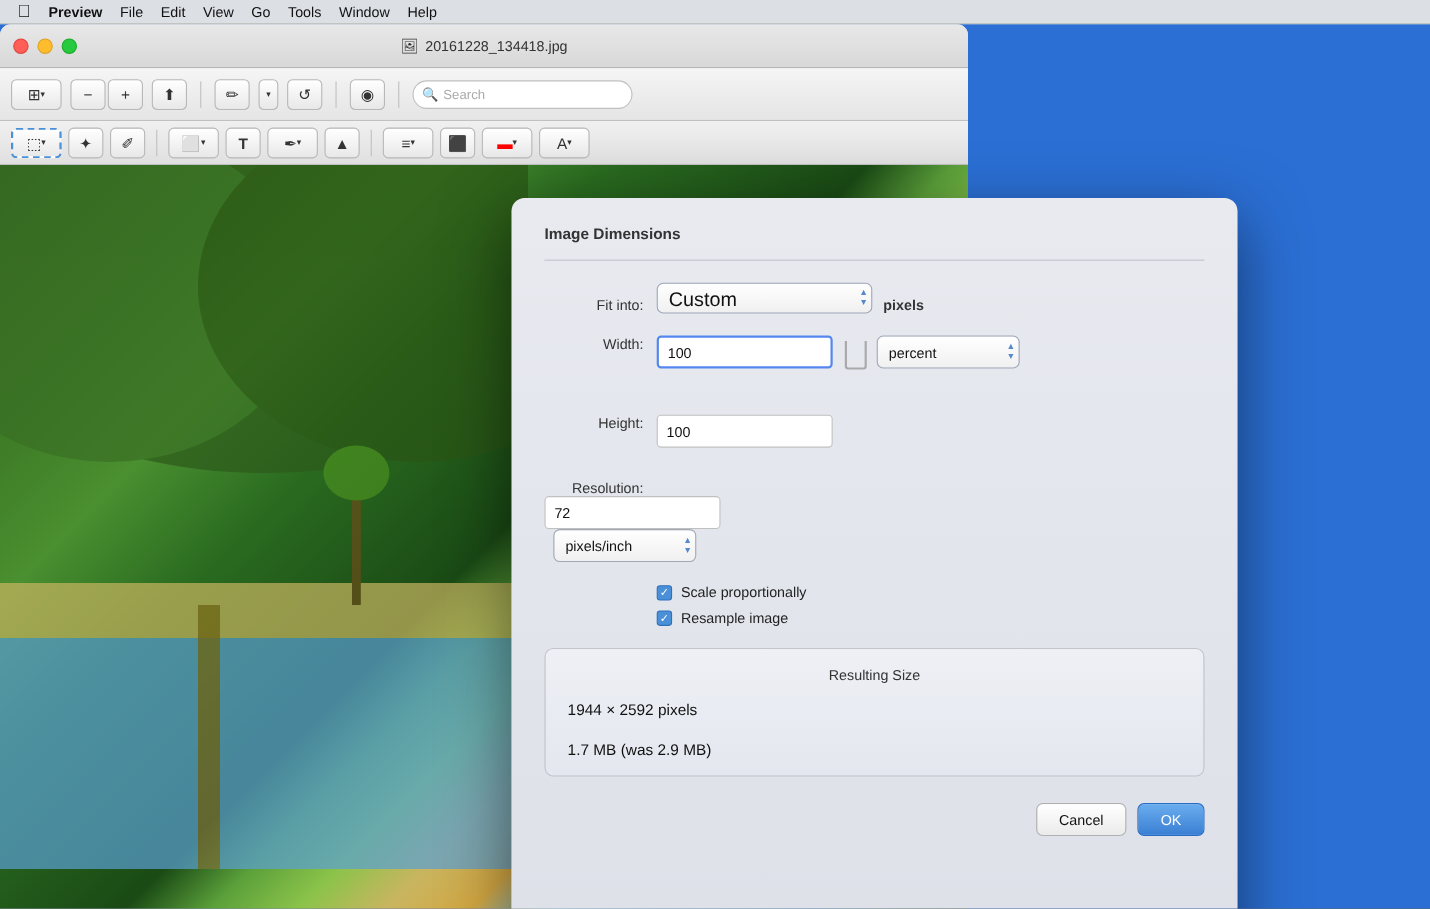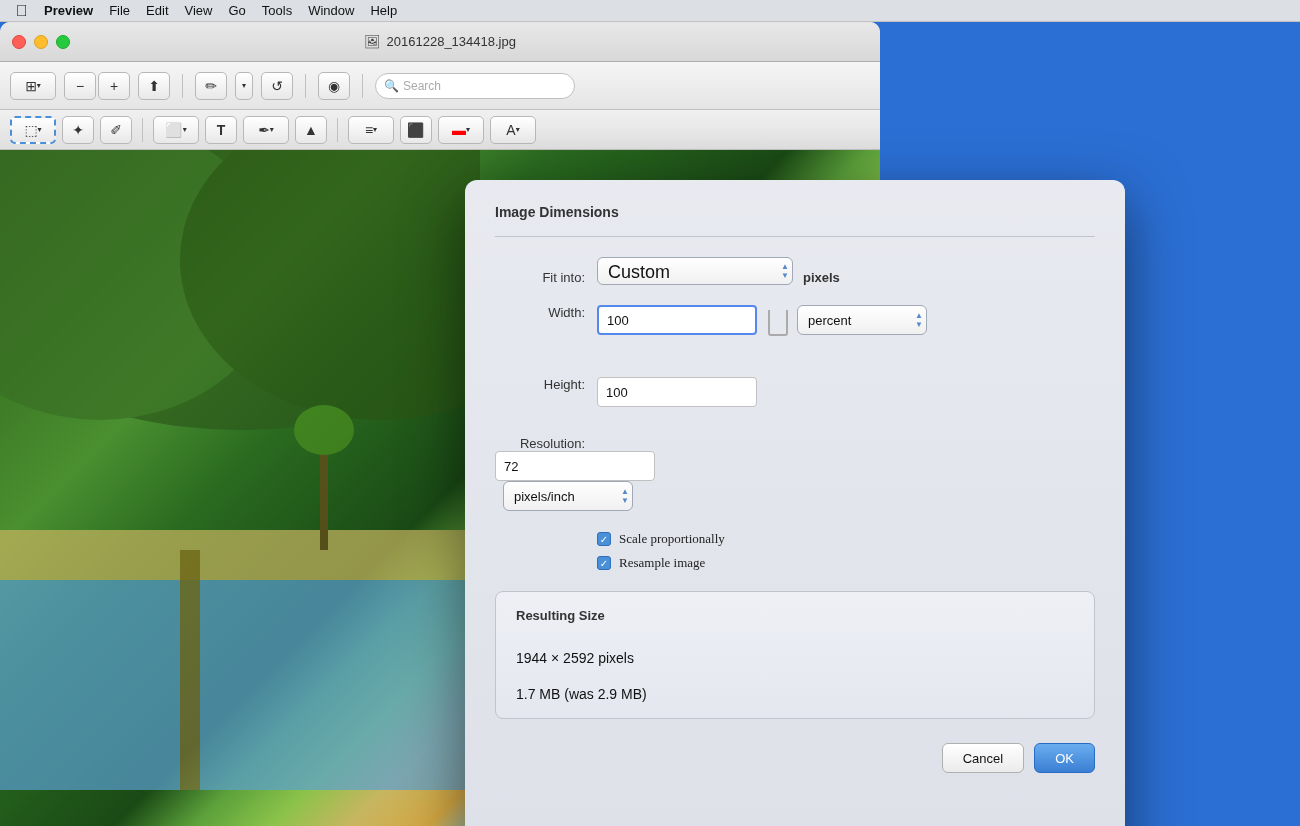--- a/index.html
+++ b/index.html
@@ -306,36 +306,36 @@
       border-radius: 3px;
       display: flex;
       align-items: center;
       justify-content: center;
       color: white;
       font-size: 10px;
     }
     .checkbox-label {
       font-size: 13px;
       color: #222;
-      font-family: Liberation Serif, serif;
     }
 
     
     .result-section {
       margin-top: 20px;
       background: linear-gradient(to bottom, #eef0f5, #e4e7ef);
       border: 1px solid #c0c4cc;
       border-radius: 8px;
       padding: 16px 20px;
     }
     .result-title {
       font-size: 13px;
-      font-weight: 700;
+      font-weight: 400;
       color: #333;
-      margin-bottom: 27px;
+      margin-bottom: 16px;
+      text-align: center;
     }
     .result-size {
       font-size: 14px;
       color: #111;
       margin-bottom: 10px;
     }
     .result-filesize {
       font-size: 14px;
       color: #111;
     }

